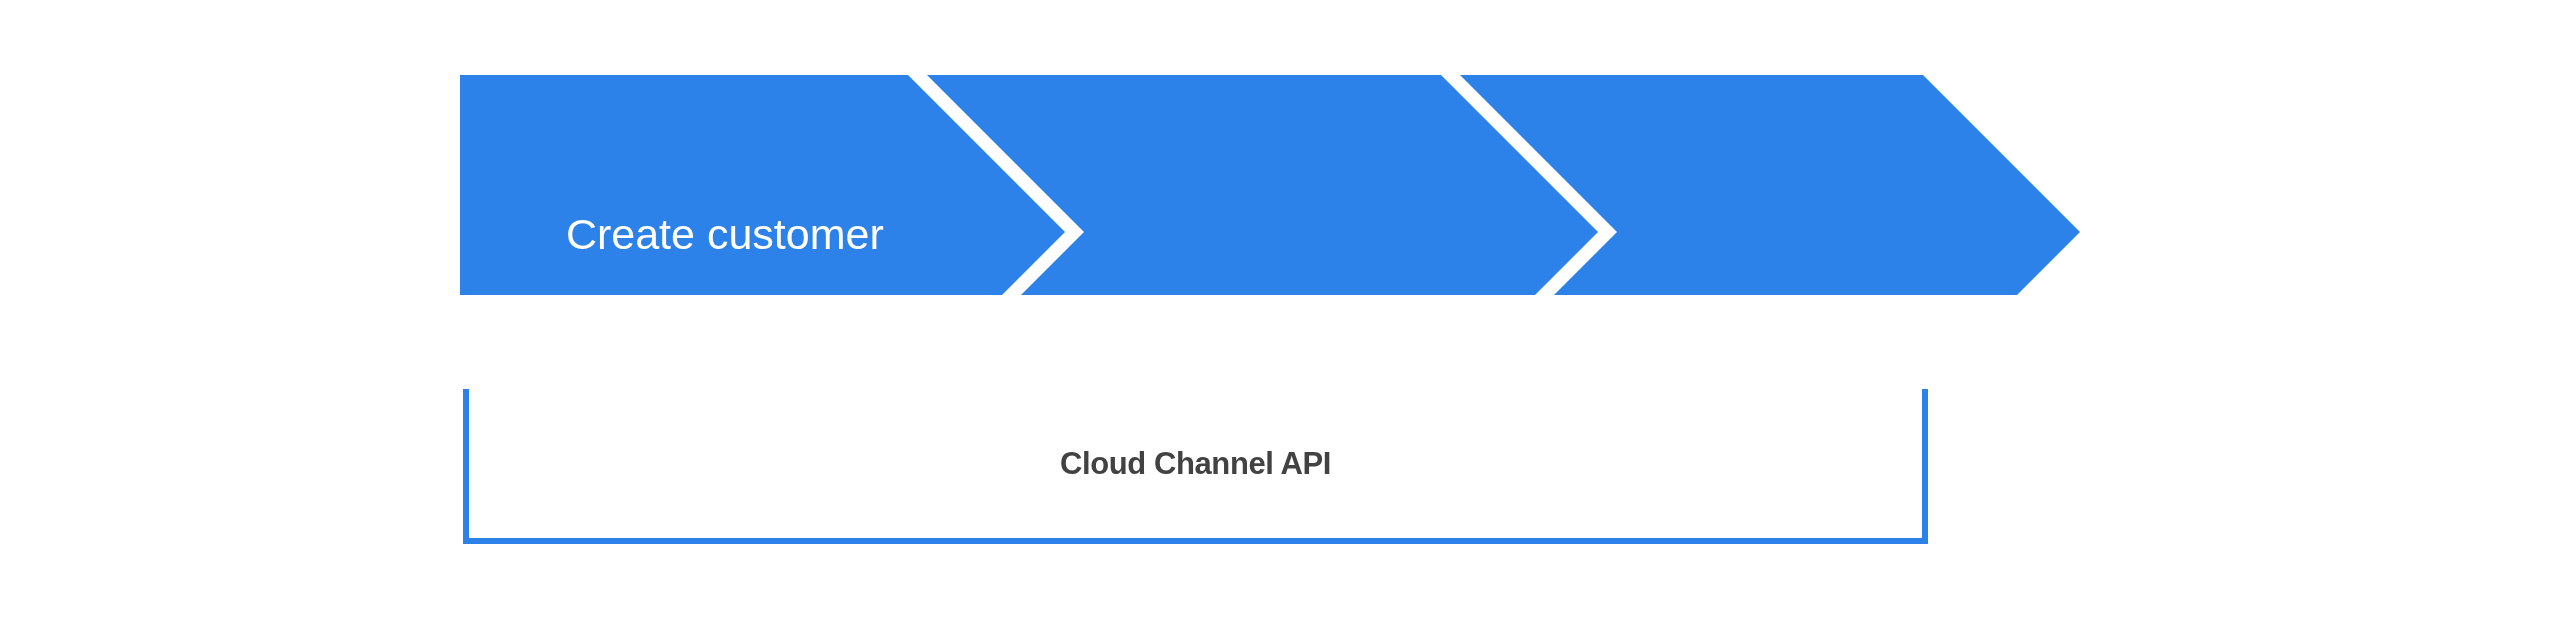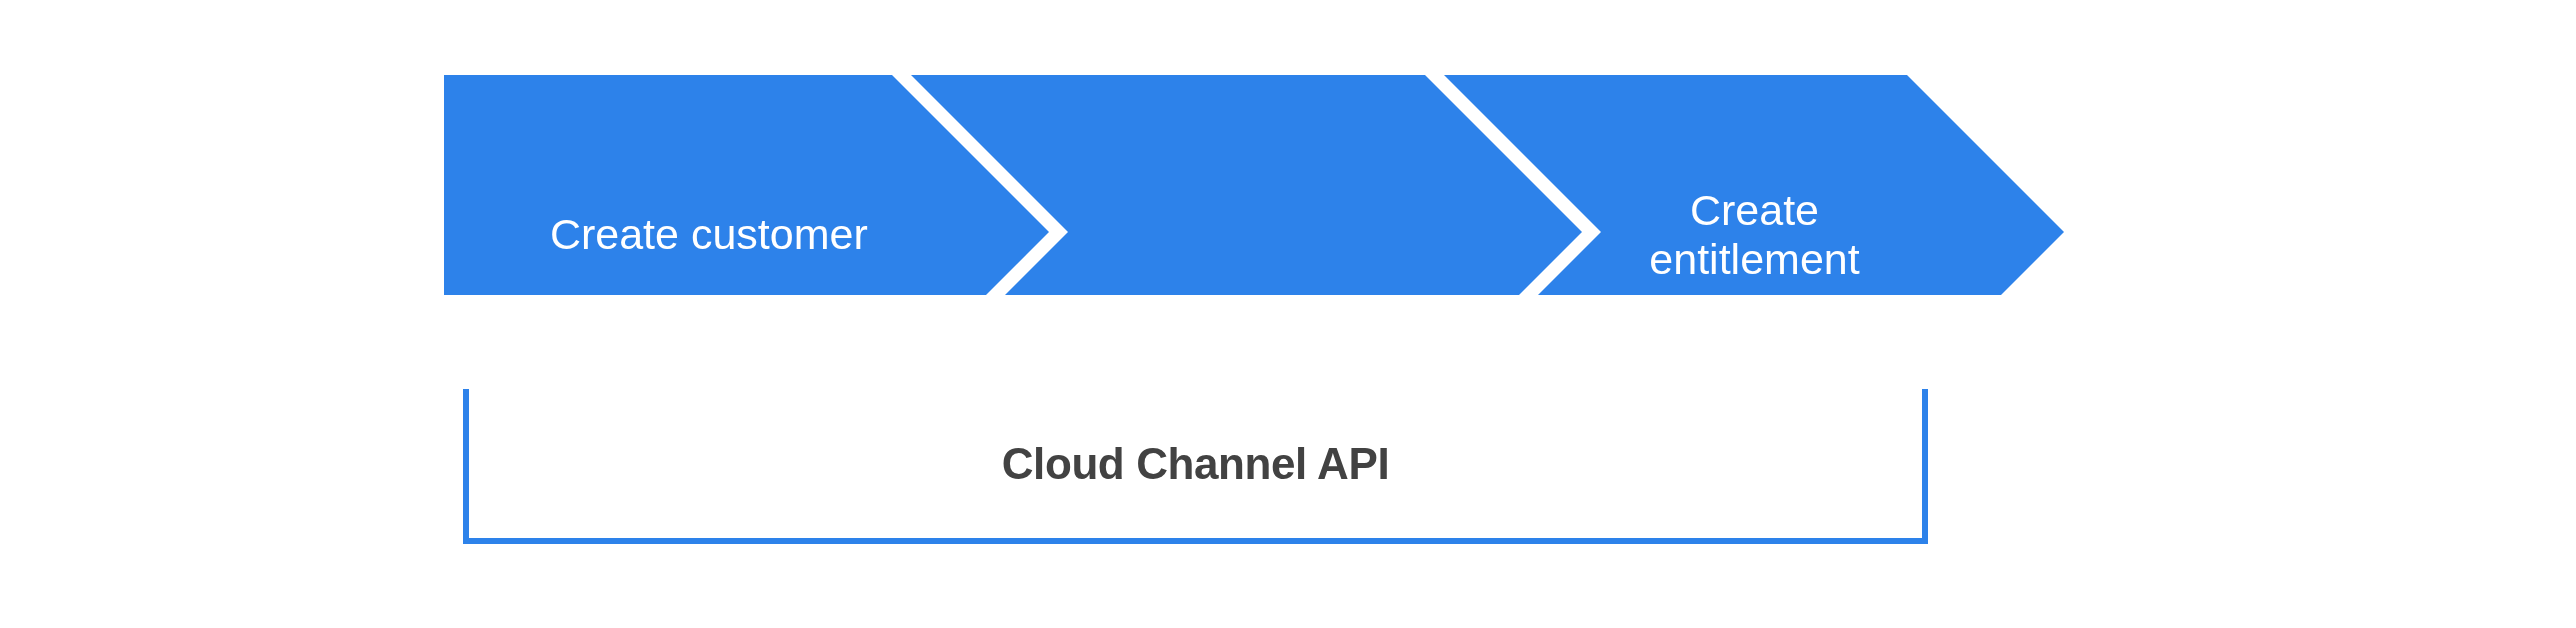--- a/index.html
+++ b/index.html
@@ -25,31 +25,31 @@
     position:absolute;
     left:463px;top:389px;
     width:1465px;height:155px;
     box-sizing:border-box;
     background:var(--api-box-fill);
     border:6px solid var(--api-box-border);
     border-top:0;
     display:flex;align-items:center;justify-content:center;
   }
   .api-label{
-    font-size:44px;
+    font-size:31px;
     font-weight:bold;
     letter-spacing:-0.4px;
     color:var(--api-box-text);
     white-space:nowrap;
   }
 
   
   .arrow{
     position:absolute;
-    left:444px;top:75px;
+    left:460px;top:75px;
     width:1620px;height:220px;
     background:var(--arrow-fill);
     clip-path:polygon(0 0, 1463px 0, 1620px 157px, 1463px 314px, 0 314px);
     text-decoration:underline;
   }
   .band{
     position:absolute;inset:0;
     background:var(--separator);
   }
   
@@ -78,18 +78,16 @@
     <span class="api-label">Cloud Channel API</span>
   </div>
 
   <div class="arrow">
     <div class="band band1"></div>
     <div class="band band2"></div>
 
     <div class="step step1">Create customer</div>
 
 
-    <div class="step step3">Create
-entitlement</div>
   </div>
 
 </div>
 
 
 </body></html>

